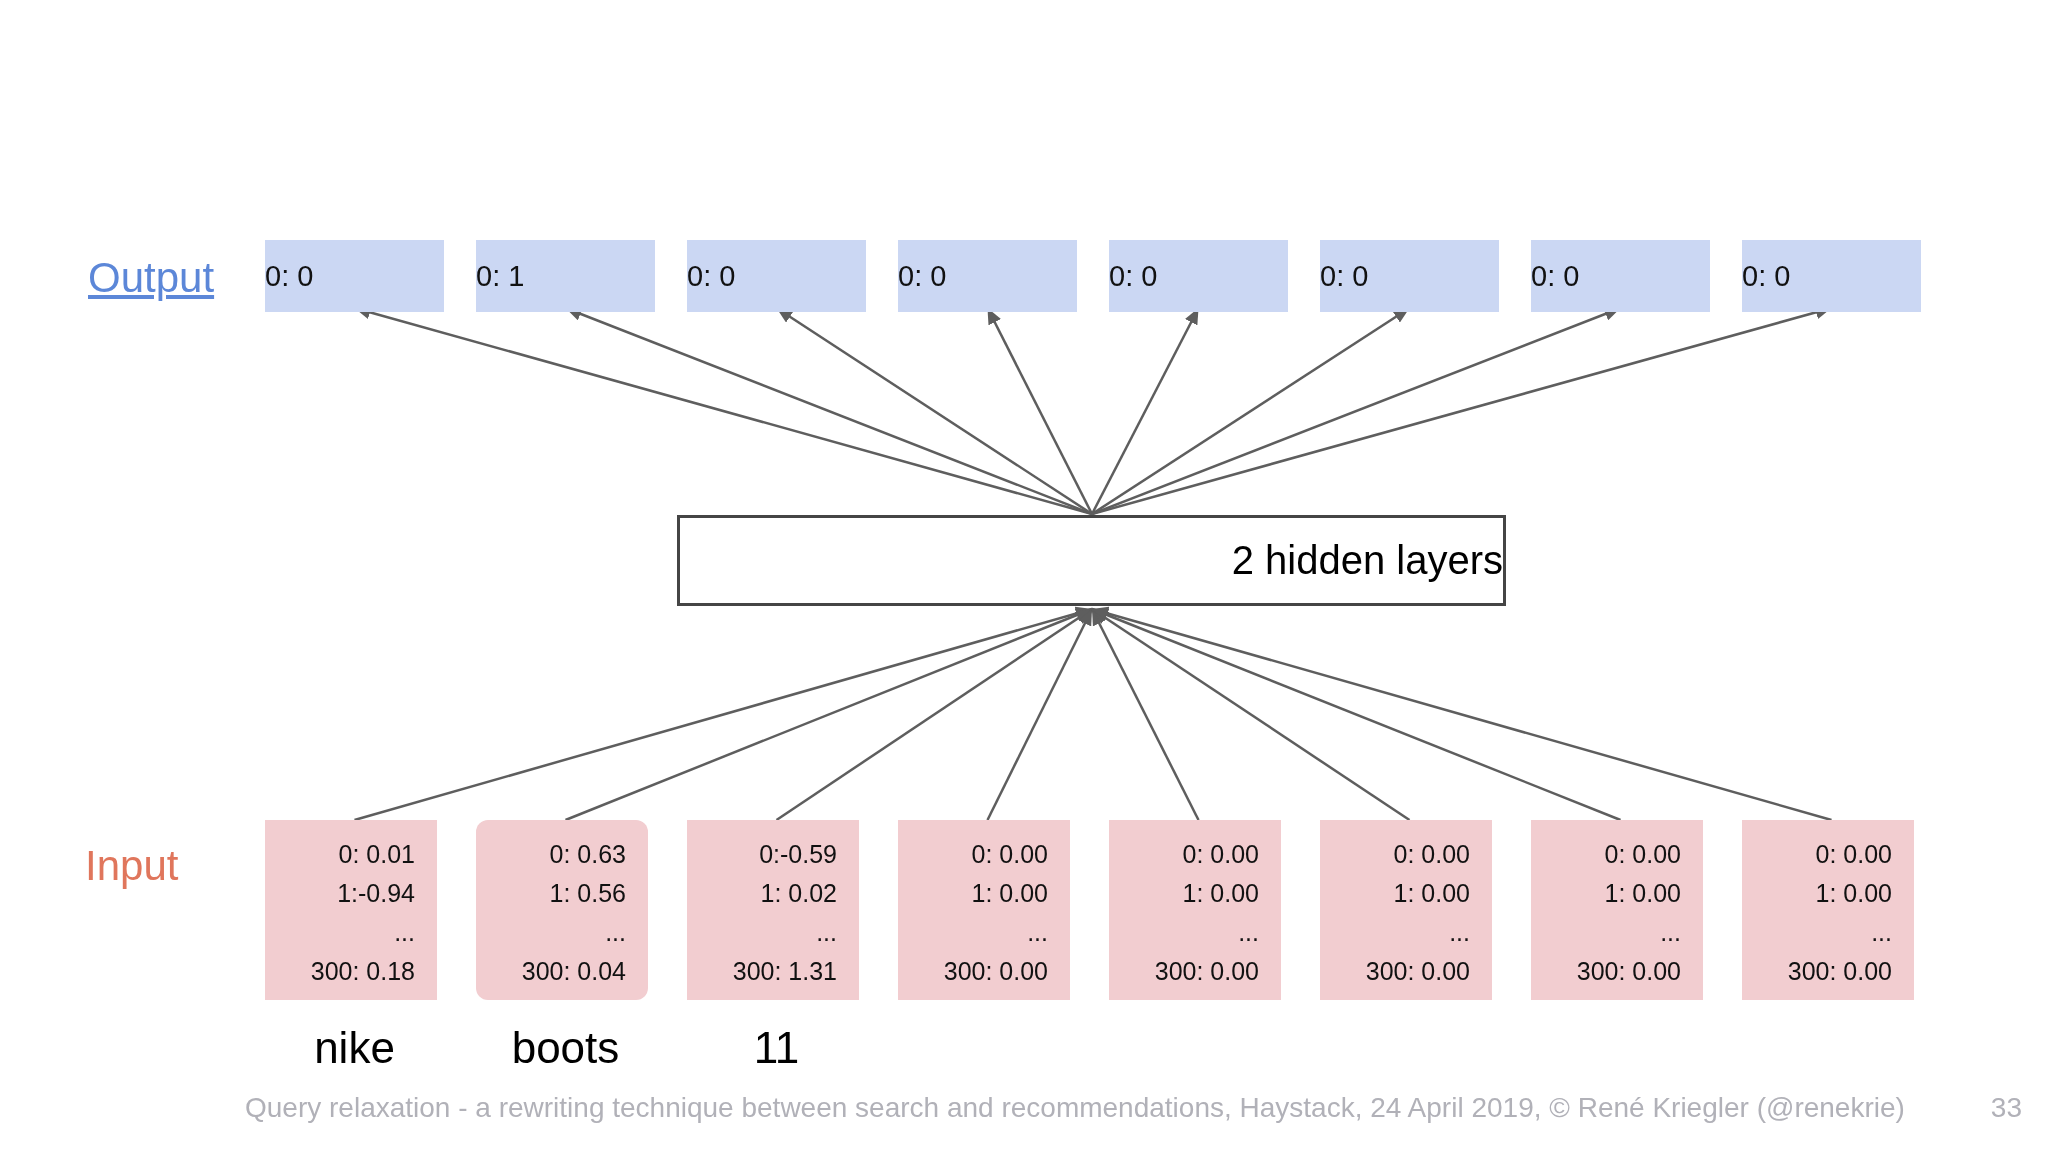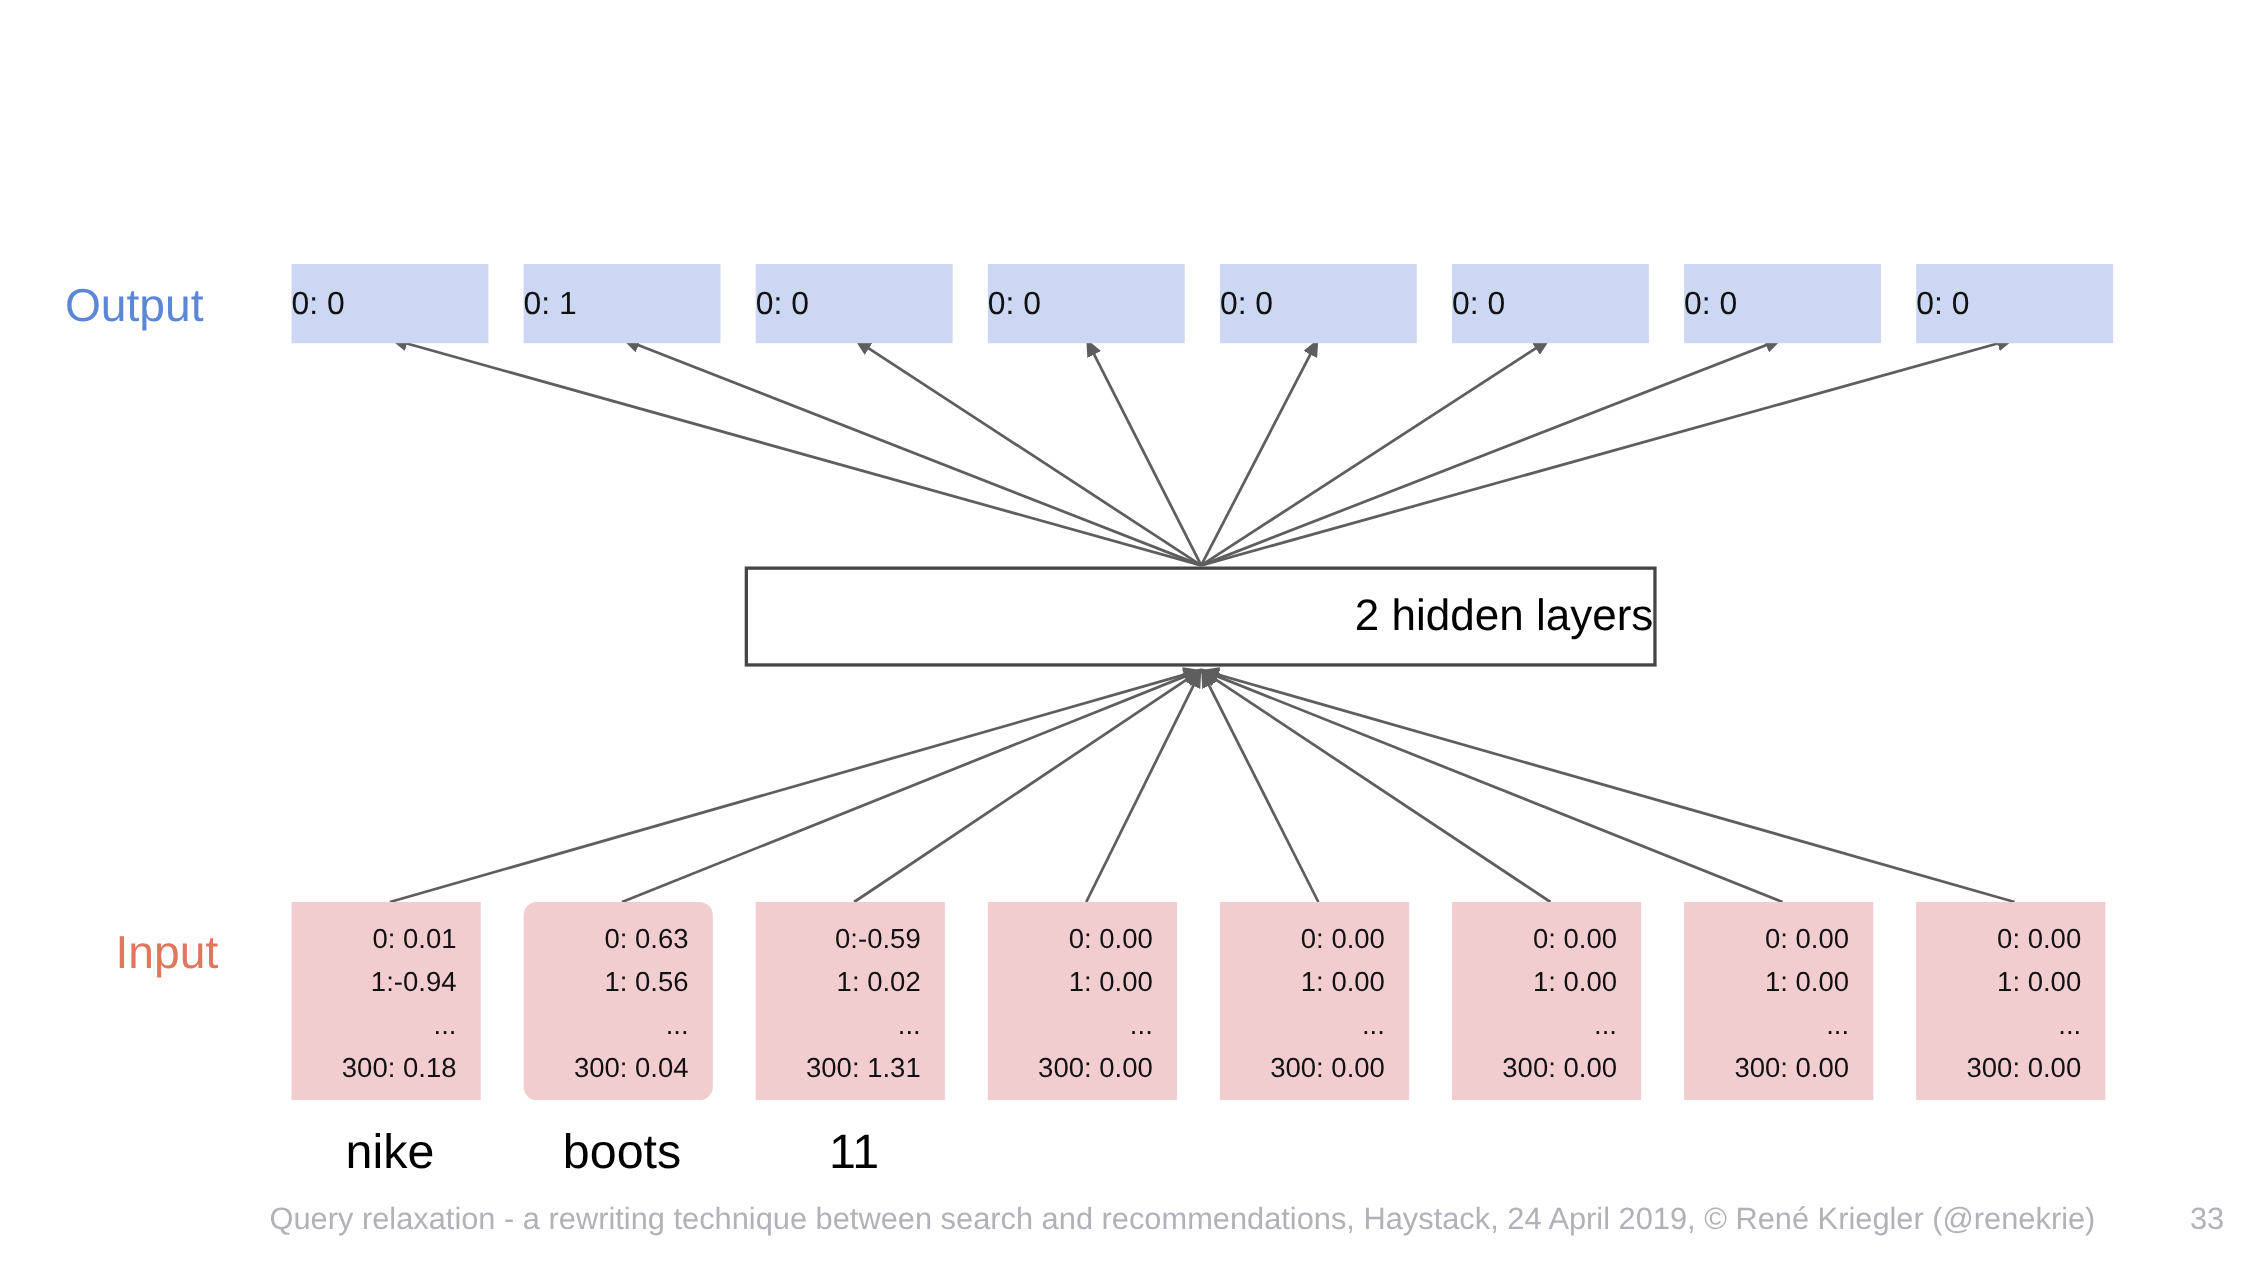--- a/index.html
+++ b/index.html
@@ -14,22 +14,22 @@
     display:flex;align-items:center;
   }
   #slide h1{
     margin:0;padding-left:124px;transform:translateY(7px);
     font-size:94px;font-weight:bold;color:var(--title-text,#ffffff);
     letter-spacing:1px;white-space:nowrap;
   }
   
   #arrow-svg{position:absolute;left:0;top:0;width:2048px;height:1152px;}
   .row-label{position:absolute;font-size:42px;white-space:nowrap;}
-  .row-label.out{left:59px;top:254px;color:var(--output-label,#5c87d8);}
-  .row-label.in{left:85px;top:842px;color:var(--input-label,#e0765c);margin-left:20px;}
+  .row-label.out{left:88px;top:254px;color:var(--output-label,#5c87d8);text-decoration:underline;}
+  .row-label.in{left:85px;top:842px;color:var(--input-label,#e0765c);}
   .obox{
     position:absolute;top:240px;width:179px;height:72px;
     background:var(--output-box-bg,#cbd7f3);
     font-size:29px;line-height:72px;color:var(--box-text,#111);
     box-sizing:border-box;padding-right:22px;
   }
   .ibox{
     position:absolute;top:820px;width:172px;height:180px;
     background:var(--input-box-bg,#f2cdd0);
     font-size:25px;color:var(--box-text,#111);

